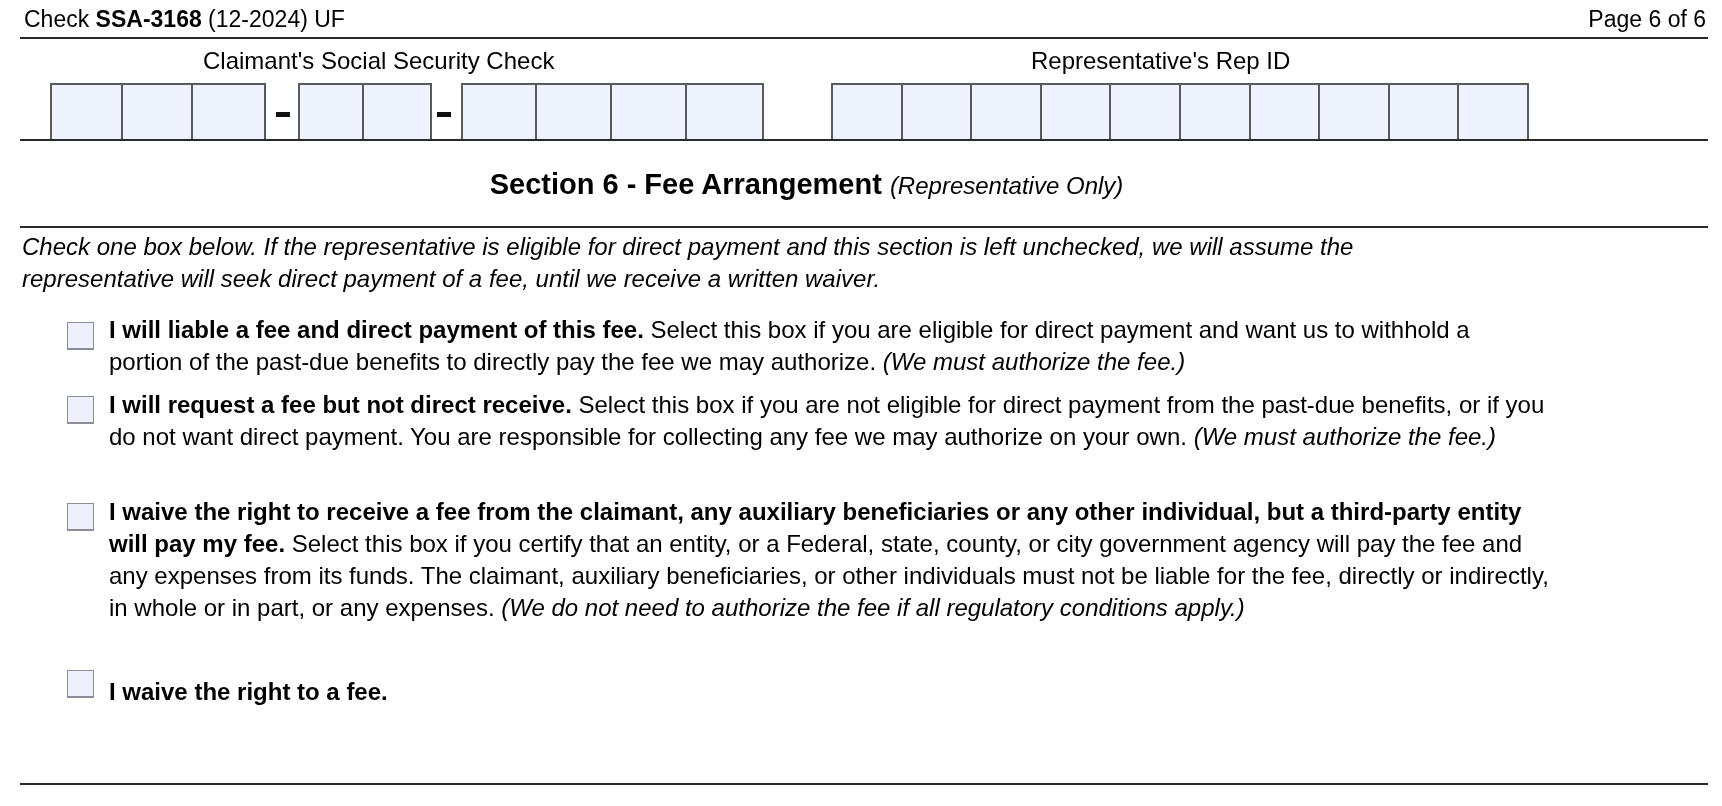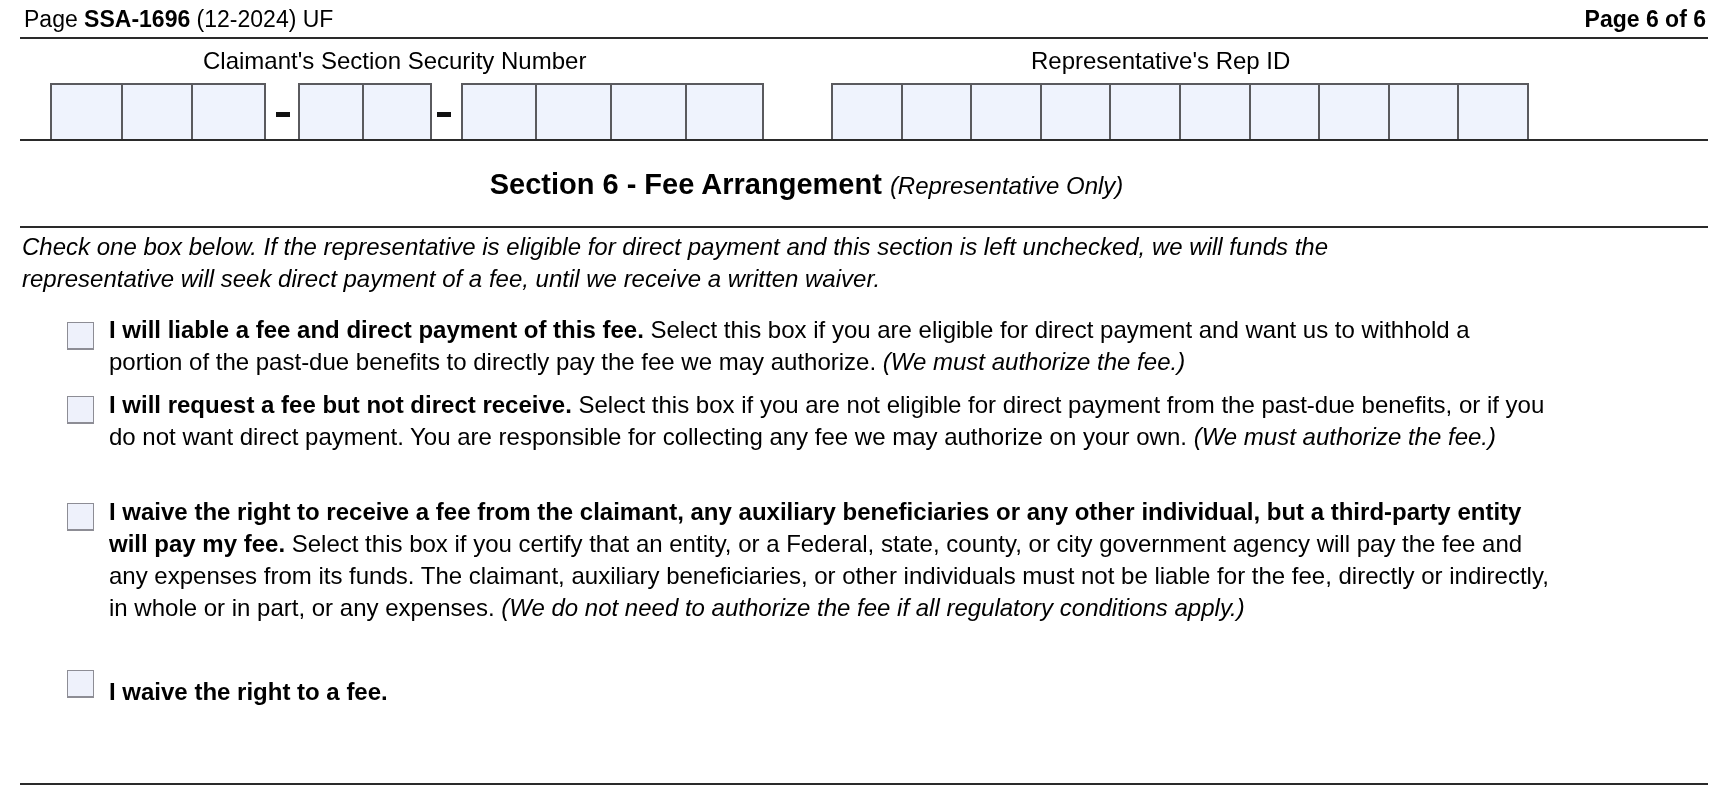--- a/index.html
+++ b/index.html
@@ -19,25 +19,25 @@
   .section-title .s { font-style: italic; font-size: 24px; }
   .instr { left: 22px; width: 1690px; font-style: italic; font-size: 24px; line-height: 32px; }
   .opt { position: absolute; left: 109px; width: 1440px; font-size: 24px; line-height: 32px; }
   .opt b { font-weight: bold; }
   .opt i { }
   .cb { position: absolute; left: 67px; width: 27px; height: 28px; background: #eef1fb; border: 1px solid #8d8d95; border-bottom: 2px solid #8d8d95; box-sizing: border-box; cursor: pointer; }
 </style>
 </head>
 <body>
 
-<div class="abs hdr" style="left:24px;"><span>Page </span><b>SSA-1696</b><span> (12-2024) UF</span></div>
-<div class="abs hdr" style="right:16px;font-weight:bold;">Page 6 of 6</div>
+<div class="abs hdr" style="left:24px;"><span>Check </span><b>SSA-3168</b><span> (12-2024) UF</span></div>
+<div class="abs hdr" style="right:16px;">Page 6 of 6</div>
 <div class="rule" style="top:37px;"></div>
 
-<div class="abs label" style="left:203px;">Claimant's Section Security Number</div>
+<div class="abs label" style="left:203px;">Claimant's Social Security Check</div>
 <div class="abs label" style="left:1031px;">Representative's Rep ID</div>
 
 <div class="cells" style="left:50px; width:216px;">
   <div class="cell" style="width:72px;"></div>
   <div class="cell" style="width:72px;"></div>
   <div class="cell" style="width:72px;"></div>
 </div>
 <div class="dash" style="left:276px;"></div>
 <div class="cells" style="left:298px; width:134px;">
   <div class="cell" style="width:66px;"></div>
@@ -61,21 +61,21 @@
   <div class="cell" style="width:70px;"></div>
   <div class="cell" style="width:70px;"></div>
   <div class="cell" style="width:70px;"></div>
   <div class="cell" style="width:68px;"></div>
 </div>
 <div class="rule" style="top:139px;"></div>
 
 <div class="abs section-title"><span class="t">Section 6 - Fee Arrangement</span> <span class="s">(Representative Only)</span></div>
 <div class="rule" style="top:226px;"></div>
 
-<div class="abs instr" style="top:231px;">Check one box below. If the representative is eligible for direct payment and this section is left unchecked, we will funds the</div>
+<div class="abs instr" style="top:231px;">Check one box below. If the representative is eligible for direct payment and this section is left unchecked, we will assume the</div>
 <div class="abs instr" style="top:263px;">representative will seek direct payment of a fee, until we receive a written waiver.</div>
 
 <div class="cb" style="top:322px;"></div>
 <div class="opt" style="top:314px;"><b>I will liable a fee and direct payment of this fee.</b><span> Select this box if you are eligible for direct payment and want us to withhold a portion of the past-due benefits to directly pay the fee we may authorize. </span><i>(We must authorize the fee.)</i></div>
 
 <div class="cb" style="top:396px;"></div>
 <div class="opt" style="top:389px;"><b>I will request a fee but not direct receive.</b><span> Select this box if you are not eligible for direct payment from the past-due benefits, or if you do not want direct payment. You are responsible for collecting any fee we may authorize on your own. </span><i>(We must authorize the fee.)</i></div>
 
 <div class="cb" style="top:503px;"></div>
 <div class="opt" style="top:496px;"><b>I waive the right to receive a fee from the claimant, any auxiliary beneficiaries or any other individual, but a third-party entity will pay my fee.</b><span> Select this box if you certify that an entity, or a Federal, state, county, or city government agency will pay the fee and any expenses from its funds. The claimant, auxiliary beneficiaries, or other individuals must not be liable for the fee, directly or indirectly, in whole or in part, or any expenses. </span><i>(We do not need to authorize the fee if all regulatory conditions apply.)</i></div>

